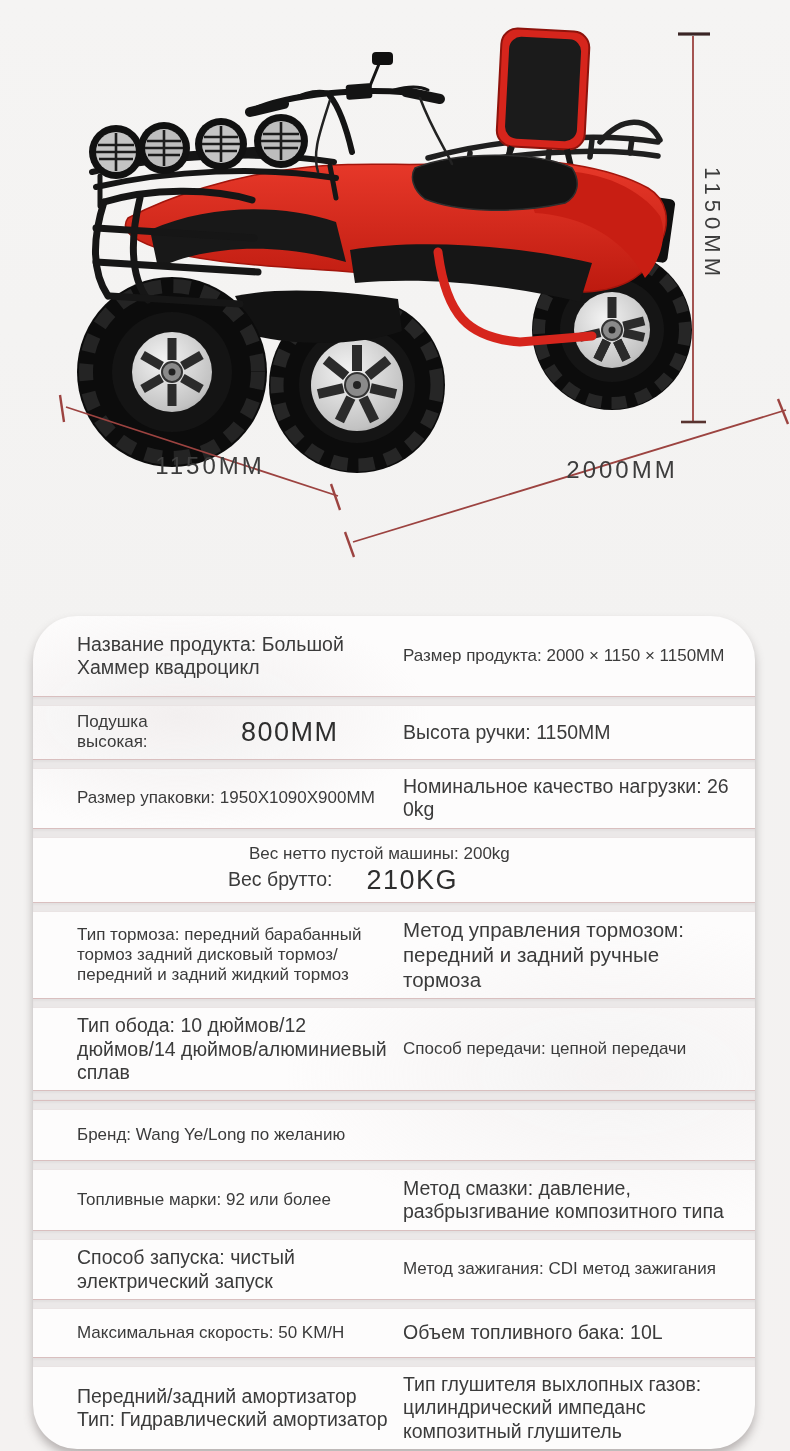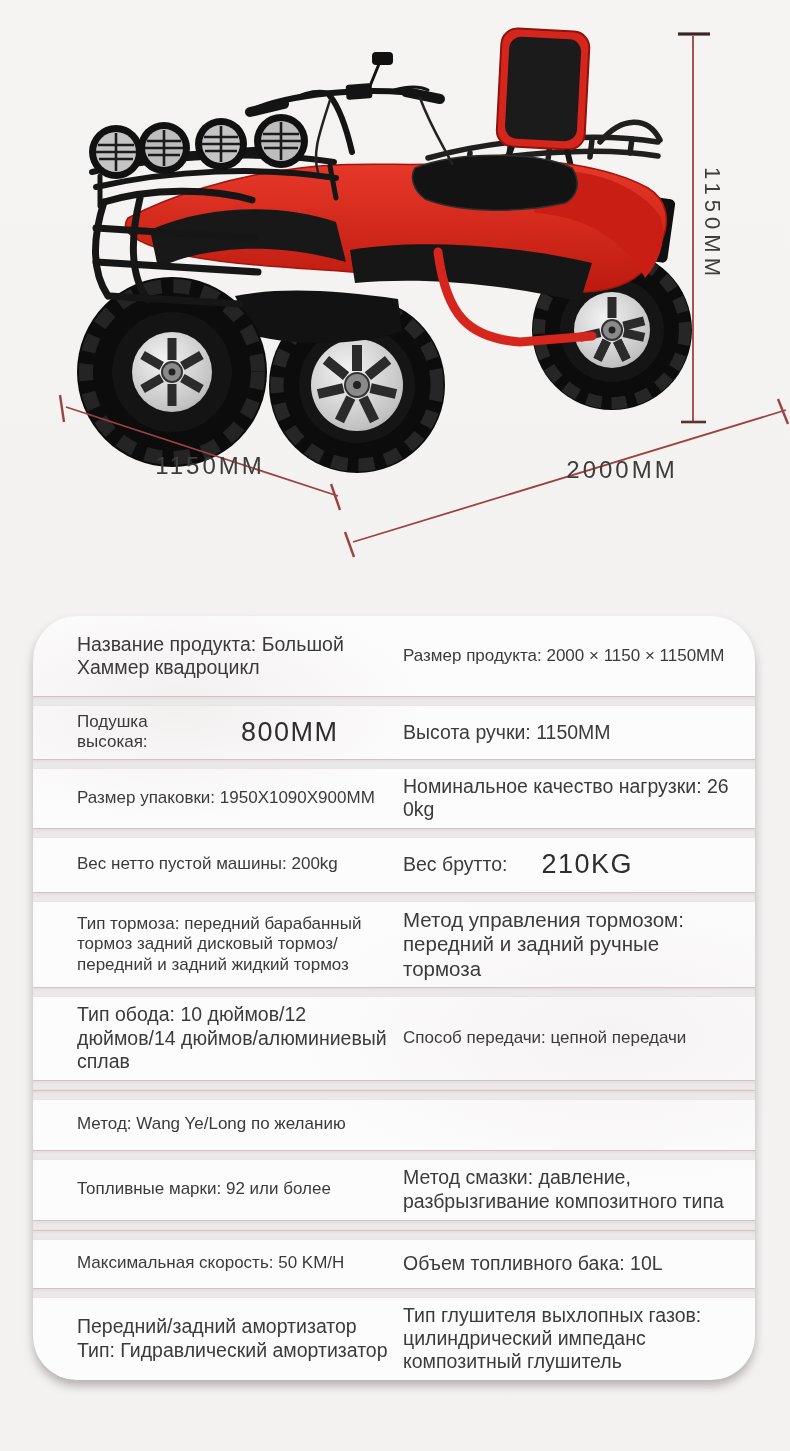--- a/index.html
+++ b/index.html
@@ -41,21 +41,21 @@
   .pairR .big{margin-left:34px;}
   .mw300{display:inline-block;max-width:300px;}
   .mw250{display:inline-block;max-width:252px;}
   .mw310{display:inline-block;max-width:312px;}
   .mw320{display:inline-block;max-width:322px;}
   .mw330{display:inline-block;max-width:332px;}
   .mw290{display:inline-block;max-width:292px;}
   .ba{word-break:break-all;}
   .row-gap{height:8px;background:#ecc;background:#ebe8e8;border-top:1px solid #d9bfbf;border-bottom:1px solid #eae4e4;box-shadow:inset 0 2px 2px rgba(0,0,0,.035);}
   
-  #r0{min-height:80px;} #r1{min-height:50px;} #r2{min-height:58px;} #r3{min-height:54px;}
+  #r0{min-height:80px;} #r1{min-height:50px;} #r2{min-height:58px;} #r3{min-height:54px;flex-direction:column;}
   #r4{min-height:66px;} #r5{min-height:52px;justify-content:space-between;} #r6{min-height:54px;} #r7{min-height:50px;}
   #r8{min-height:60px;} #r9{min-height:48px;} #r10{min-height:48px;} #r11{min-height:76px;}
 </style>
 </head>
 <body>
 
 <div class="photo">
   <svg width="790" height="560" viewBox="0 0 790 560">
     <defs>
       <linearGradient id="redBody" x1="0" y1="0" x2="0" y2="1">
@@ -266,30 +266,34 @@
 
   <div class="row" id="r5">
     <div class="cell left fs19"><span class="mw320">Тип обода: 10 дюймов/12 дюймов/14 дюймов/алюминиевый сплав</span></div>
     <div class="cell right fs17"><span>Способ передачи: цепной передачи</span></div>
   </div>
   <div class="row-gap"></div>
 
   <div class="row-gap"></div>
 
   <div class="row" id="r7">
-    <div class="cell left fs17"><span>Метод: Wang Ye/Long по желанию</span></div>
+    <div class="cell left fs17"><span>Бренд: Wang Ye/Long по желанию</span></div>
   </div>
   <div class="row-gap"></div>
 
   <div class="row" id="r8">
     <div class="cell left fs17"><span>Топливные марки: 92 или более</span></div>
     <div class="cell right fs19"><span class="mw330">Метод смазки: давление, разбрызгивание композитного типа</span></div>
   </div>
   <div class="row-gap"></div>
 
+  <div class="row" id="r9">
+    <div class="cell left fs19"><span class="mw250">Способ запуска: чистый электрический запуск</span></div>
+    <div class="cell right fs17"><span>Метод зажигания: CDI метод зажигания</span></div>
+  </div>
   <div class="row-gap"></div>
 
   <div class="row" id="r10">
     <div class="cell left fs17"><span>Максимальная скорость: 50 KM/H</span></div>
     <div class="cell right fs19"><span>Объем топливного бака: 10L</span></div>
   </div>
   <div class="row-gap"></div>
 
   <div class="row" id="r11">
     <div class="cell left fs19"><span class="mw310">Передний/задний амортизатор Тип: Гидравлический амортизатор</span></div>

